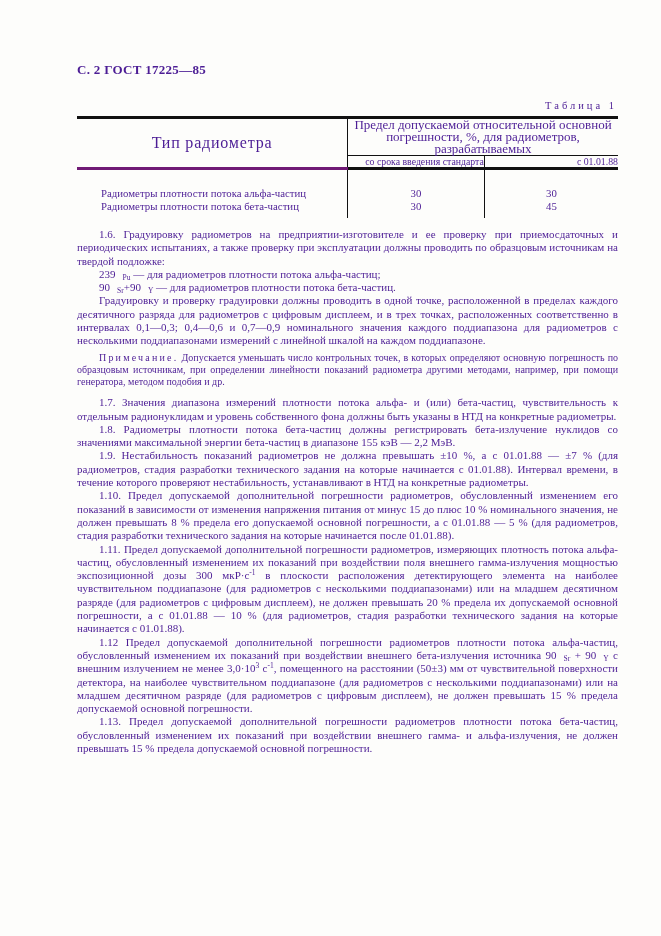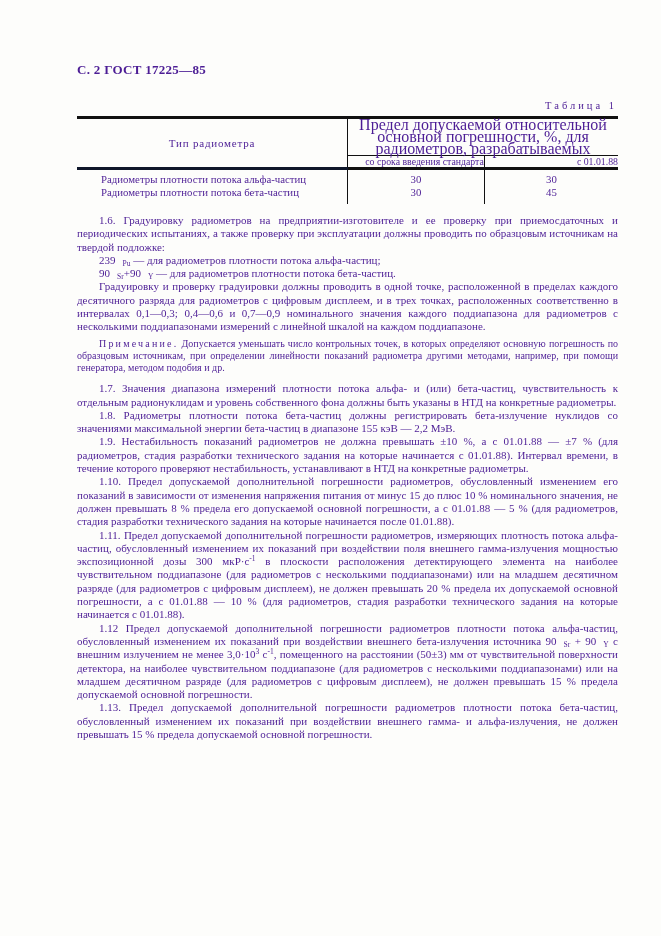--- a/index.html
+++ b/index.html
@@ -60,28 +60,28 @@
     border-top: 3px solid #111;
     margin: 0 0 10px 0;
     table-layout: fixed;
   }
   table.gost td {
     padding: 0;
     vertical-align: middle;
   }
   td.type-header {
     text-align: center;
-    font-size: 11px;
+    font-size: 16px;
     letter-spacing: 0.8px;
-    border-bottom: 3px solid #0f172a;
+    border-bottom: 3px solid #701a75;
     margin-top: 24px;
   }
   td.span-header {
     text-align: center;
-    font-size: 16px;
+    font-size: 13px;
     line-height: 12px;
     padding: 6px 10px 5px 10px;
     border-left: 1px solid #111;
     border-bottom: 1px solid #111;
   }
   td.sub-header {
     text-align: right;
     font-size: 9.8px;
     padding: 8px 4px 7px 4px;
     border-left: 1px solid #111;
@@ -91,21 +91,21 @@
     font-size: 10.8px;
     line-height: 13px;
     padding-left: 24px;
   }
   tbody td.row-val {
     font-size: 10.8px;
     line-height: 13px;
     text-align: center;
     border-left: 1px solid #111;
   }
-  tbody tr.first td { padding-top: 3px; }
+  tbody tr.first td { padding-top: 17px; }
   tbody tr.last td { padding-bottom: 5px; }
 </style>
 </head>
 <body>
 
 <div class="page">
   <div class="content">
 
     <div class="doc-header">С. 2 ГОСТ 17225—85</div>
 

